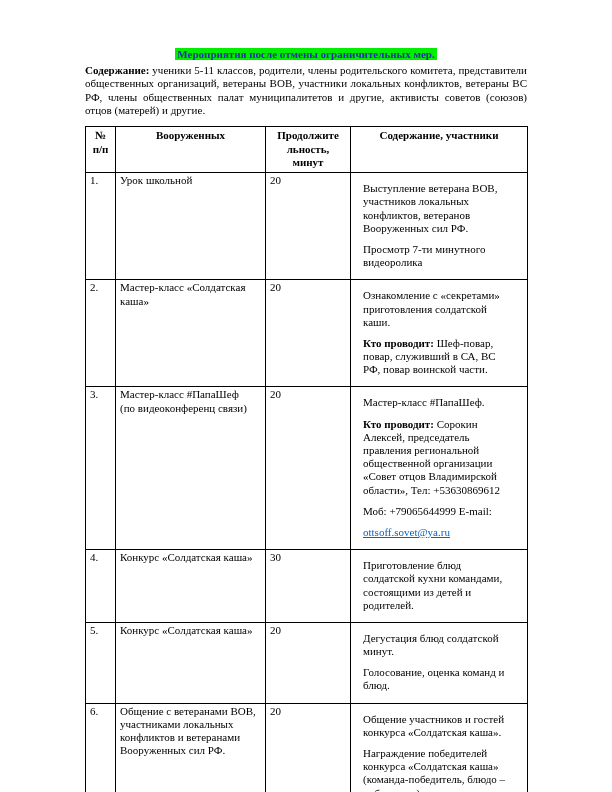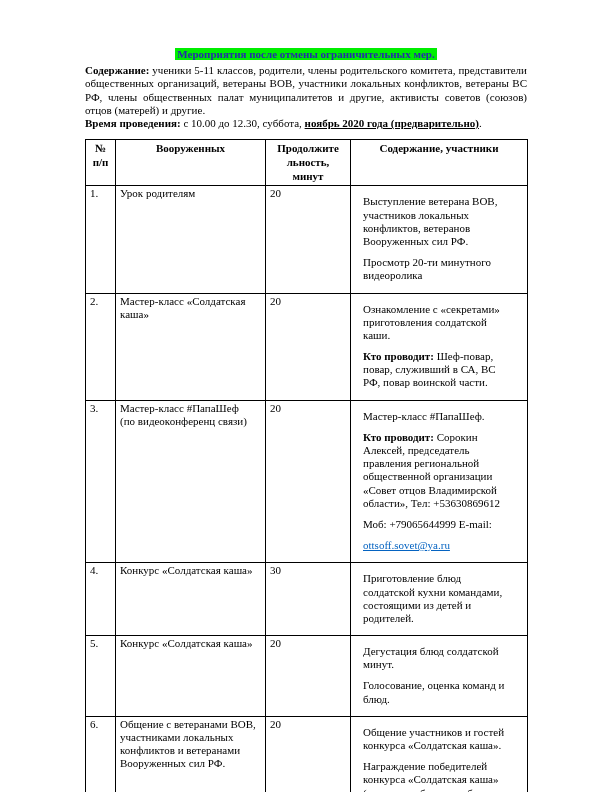--- a/index.html
+++ b/index.html
@@ -29,21 +29,20 @@
 </head>
 <body>
 
 <div class="page">
 
   <h1 class="title"><span class="hl" style="color: rgb(35, 46, 168); background: rgb(0, 238, 0);">Мероприятия после отмены ограничительных мер.</span></h1>
 
 
   <p class="para"><b class="label">Содержание:</b><span> ученики 5-11 классов, родители, члены родительского комитета, представители общественных организаций, ветераны ВОВ, участники локальных конфликтов, ветераны ВС РФ, члены общественных палат муниципалитетов и другие, активисты советов (союзов) отцов (матерей) и другие.</span></p>
 
-  <p class="para"><b class="label">Время проведения:</b><span> с 10.00 до 12.30, суббота, </span><span class="bu">ноябрь 2020 года (предварительно)</span><span>.</span></p>
 
   <table class="schedule">
     <colgroup>
       <col style="width:30px">
         <col style="width:150px">
         <col style="width:85px">
         <col style="width:177px">
     </colgroup>
     <thead>
       <tr>
@@ -53,25 +52,25 @@
         <th>Продолжите
 льность,
 минут</th>
         <th>Содержание, участники</th>
       </tr>
     </thead>
     <tbody>
 
       <tr>
         <td class="c-num">1.</td>
-        <td class="c-name">Урок родителям</td>
+        <td class="c-name">Урок школьной</td>
         <td class="c-dur">20</td>
         <td class="c-content">
           <p><b class="label"></b><span>Выступление ветерана ВОВ, участников локальных конфликтов, ветеранов Вооруженных сил РФ.</span></p>
-          <p><b class="label"></b><span>Просмотр 20-ти минутного видеоролика</span></p>
+          <p><b class="label"></b><span>Просмотр 7-ти минутного видеоролика</span></p>
         </td>
       </tr>
 
       <tr>
         <td class="c-num">2.</td>
         <td class="c-name">Мастер-класс «Солдатская каша»</td>
         <td class="c-dur">20</td>
         <td class="c-content">
           <p><b class="label"></b><span>Ознакомление с «секретами» приготовления солдатской каши.</span></p>
           <p><b class="label">Кто проводит:</b><span> Шеф-повар, повар, служивший в СА, ВС РФ, повар воинской части.</span></p>

